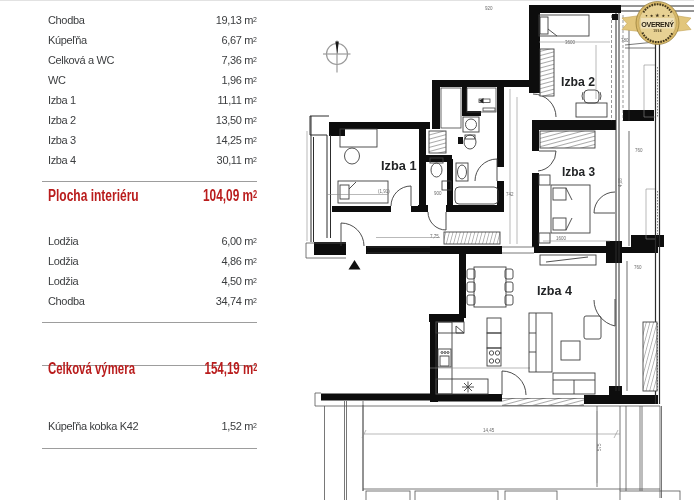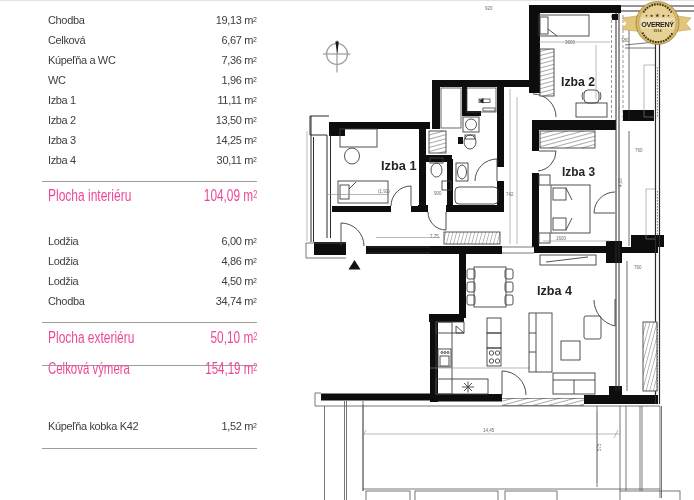--- a/index.html
+++ b/index.html
@@ -2,40 +2,40 @@
 <html><head>
 <meta charset="utf-8">
 <style>
 html,body{margin:0;padding:0;background:#fff;}
 #page{position:relative;width:694px;height:500px;background:#fff;overflow:hidden;
   font-family:"Liberation Sans",sans-serif;border-top:1px solid #e2e2e2;box-sizing:border-box;}
 .row{position:absolute;left:48px;width:209px;height:16px;line-height:16px;font-size:11px;letter-spacing:-0.35px;color:#3b3d3f;}
 .row .nm{position:absolute;left:0;top:0;}
 .row .val{position:absolute;right:0;top:0;}
 .row sup{font-size:7px;vertical-align:top;position:relative;top:-0.5px;letter-spacing:0;}
-.brow{position:absolute;left:48px;width:209px;height:18px;line-height:18px;font-size:16px;font-weight:normal;color:#ec4899;}
+.brow{position:absolute;left:48px;width:209px;height:18px;line-height:18px;font-size:16px;font-weight:bold;color:#b91c1c;}
 .brow .nm{position:absolute;left:0;top:0;transform-origin:0 50%;}
 .brow .val{position:absolute;right:0;top:0;transform-origin:100% 50%;}
 .brow sup{font-size:10px;vertical-align:top;position:relative;top:-1px;}
 .hr{position:absolute;left:42px;width:215px;height:0;border-top:1px solid #9d9d9d;}
 </style>
 </head>
 <body>
 <div id="page">
 
   <div class="row" style="top:11px">
       <span class="nm">Chodba</span>
       <span class="val">19,13 m<sup>2</sup></span>
     </div>
   <div class="row" style="top:31px">
-      <span class="nm">Celková</span>
+      <span class="nm">Kúpeľňa</span>
       <span class="val">6,67 m<sup>2</sup></span>
     </div>
   <div class="row" style="top:51px">
-      <span class="nm">Kúpeľňa a WC</span>
+      <span class="nm">Celková a WC</span>
       <span class="val">7,36 m<sup>2</sup></span>
     </div>
   <div class="row" style="top:71px">
       <span class="nm">WC</span>
       <span class="val">1,96 m<sup>2</sup></span>
     </div>
   <div class="row" style="top:91px">
       <span class="nm">Izba 1</span>
       <span class="val">11,11 m<sup>2</sup></span>
     </div>
@@ -71,24 +71,20 @@
       <span class="nm">Lodžia</span>
       <span class="val">4,50 m<sup>2</sup></span>
     </div>
   <div class="row" style="top:292px">
       <span class="nm">Chodba</span>
       <span class="val">34,74 m<sup>2</sup></span>
     </div>
 
   <div class="hr" style="top:321px"></div>
 
-  <div class="brow" style="top:328px">
-      <span class="nm" style="transform:scaleX(0.747)">Plocha exteriéru</span>
-      <span class="val" style="transform:scaleX(0.74)">50,10 m<sup>2</sup></span>
-    </div>
 
   <div class="hr" style="top:364px"></div>
 
   <div class="brow" style="top:359px">
       <span class="nm" style="transform:scaleX(0.714)">Celková výmera</span>
       <span class="val" style="transform:scaleX(0.72)">154,19 m<sup>2</sup></span>
     </div>
 
   <div class="row" style="top:417px">
       <span class="nm">Kúpeľňa kobka K42</span>

